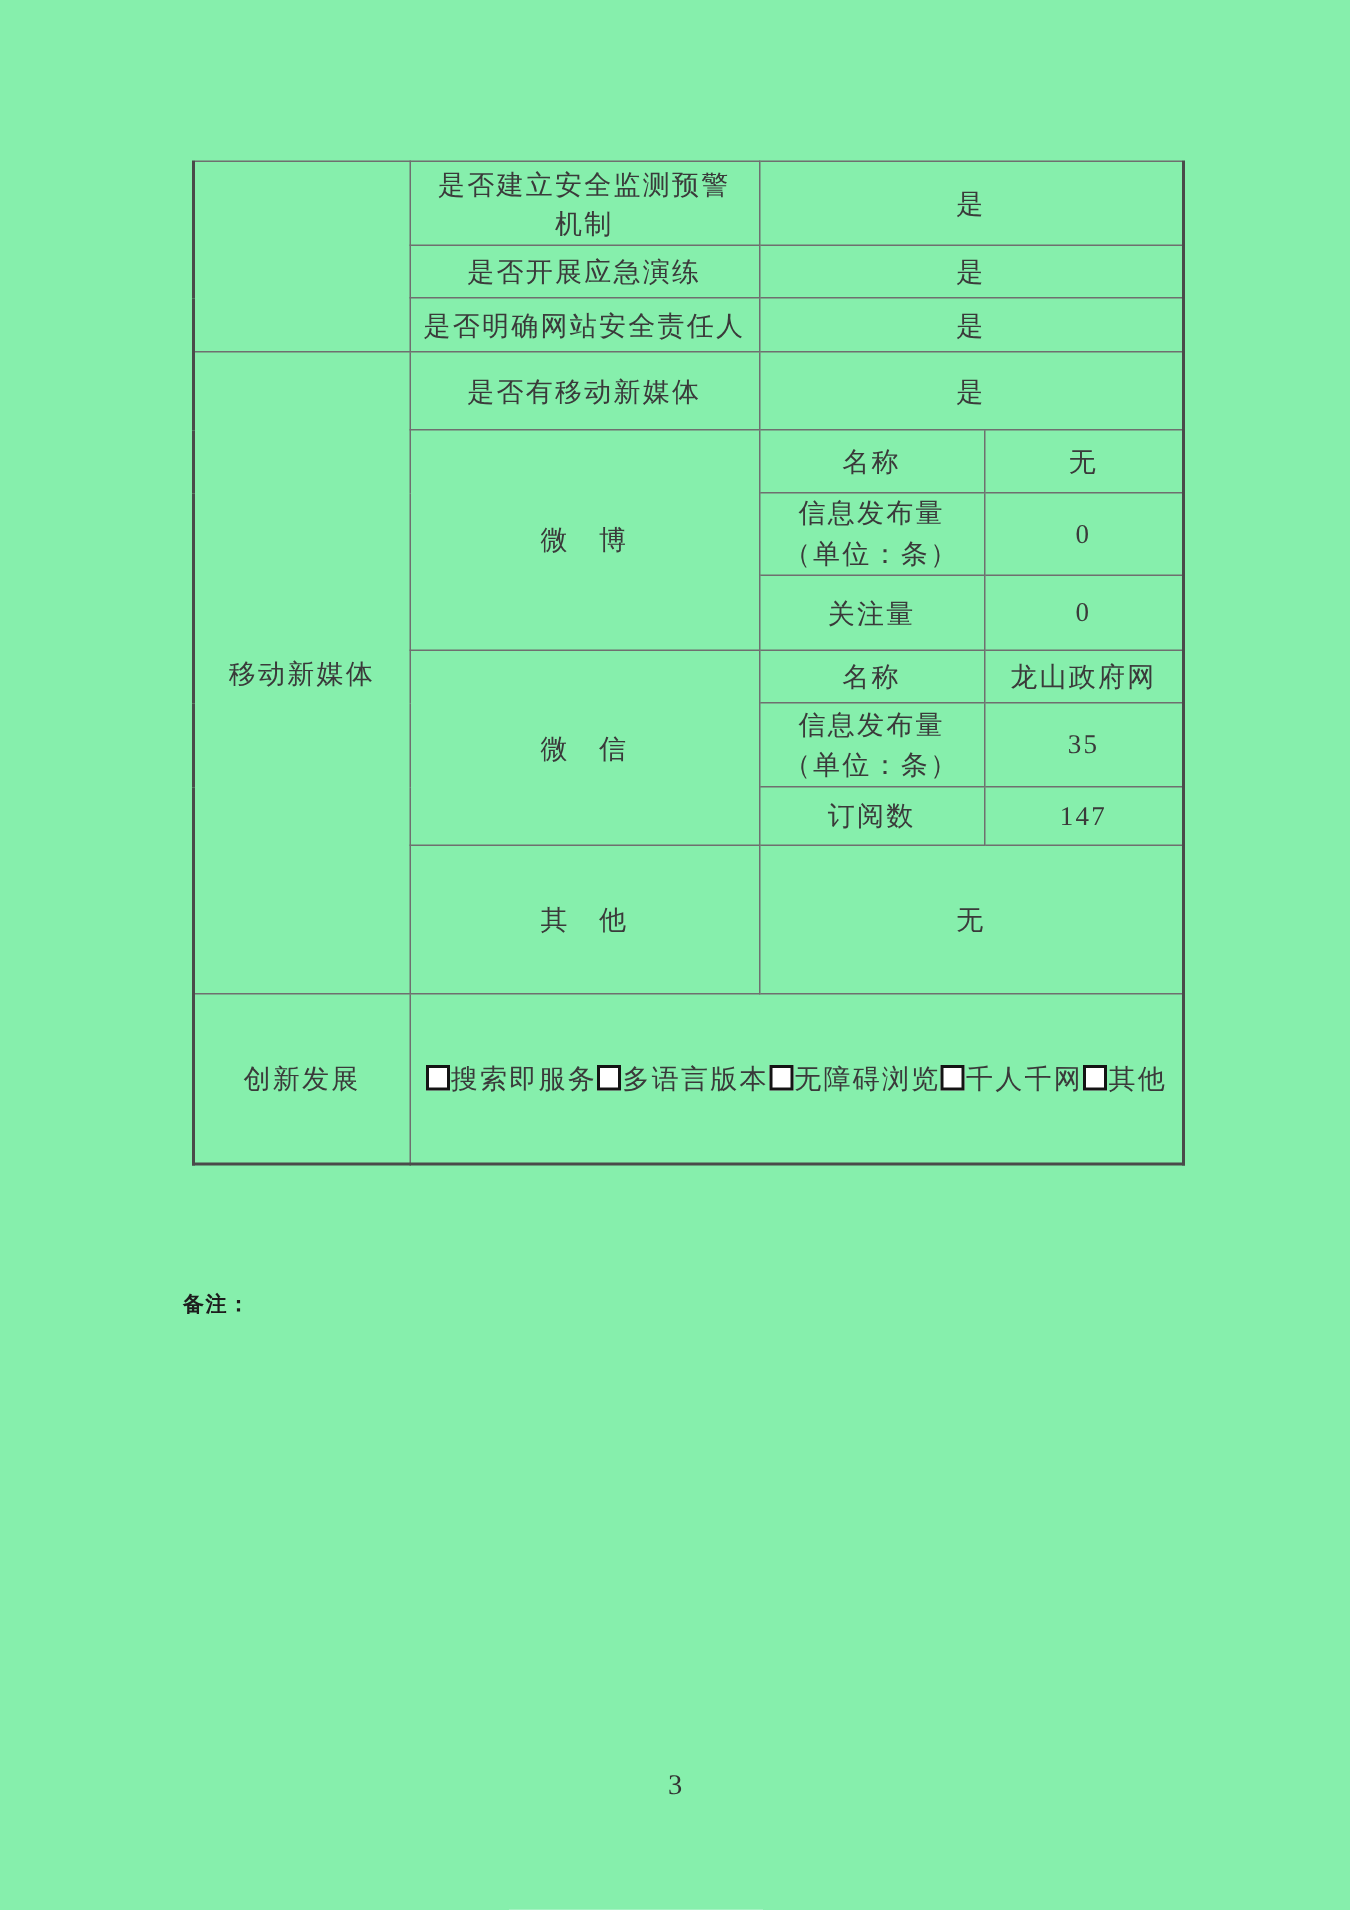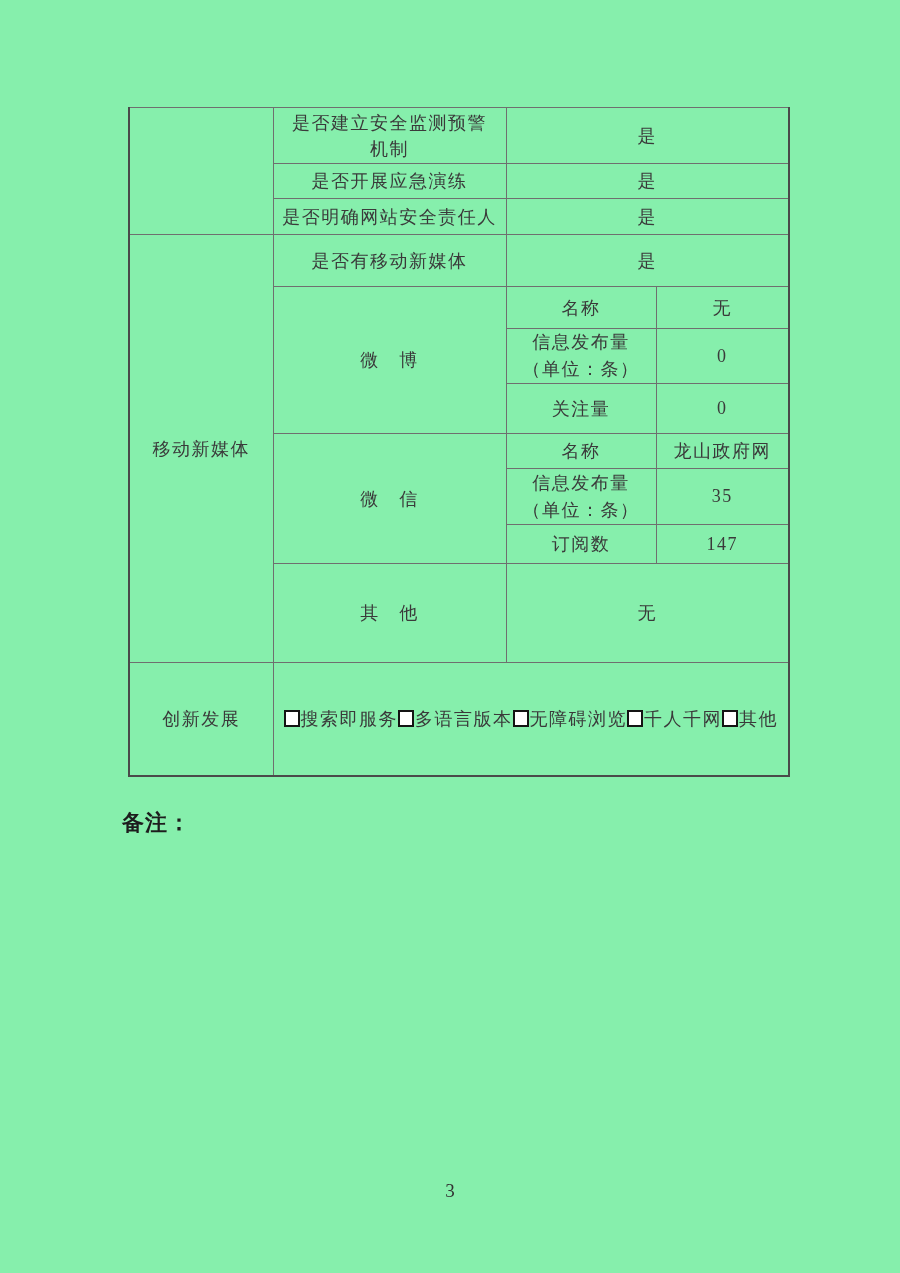--- a/index.html
+++ b/index.html
@@ -59,22 +59,22 @@
   .cb{
     display:inline-block;
     width:12px;height:13px;
     border:2px solid #141414;
     vertical-align:-2px;
     margin-right:1px;
     background:#ffffff;
   }
 
   .notes{
-    position:absolute;left:122px;top:808px;
-    font-weight:bold;font-size:22px;letter-spacing:1px;color:#1d1d1d;
+    position:absolute;left:122px;top:861px;
+    font-weight:bold;font-size:14px;letter-spacing:1px;color:#1d1d1d;
   }
   .pageno{
     position:absolute;left:0;top:1180px;width:100%;
     text-align:center;font-size:19px;color:#333333;
   }
 </style>
 </head>
 <body>
 
 <div class="page">

